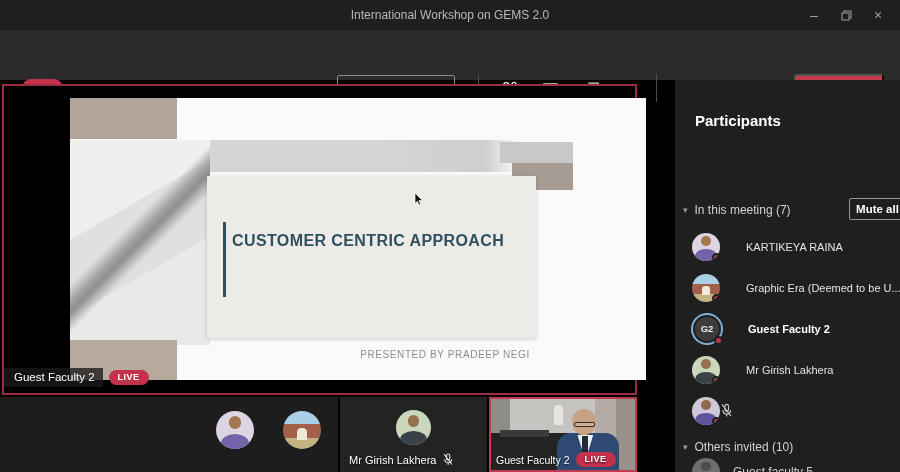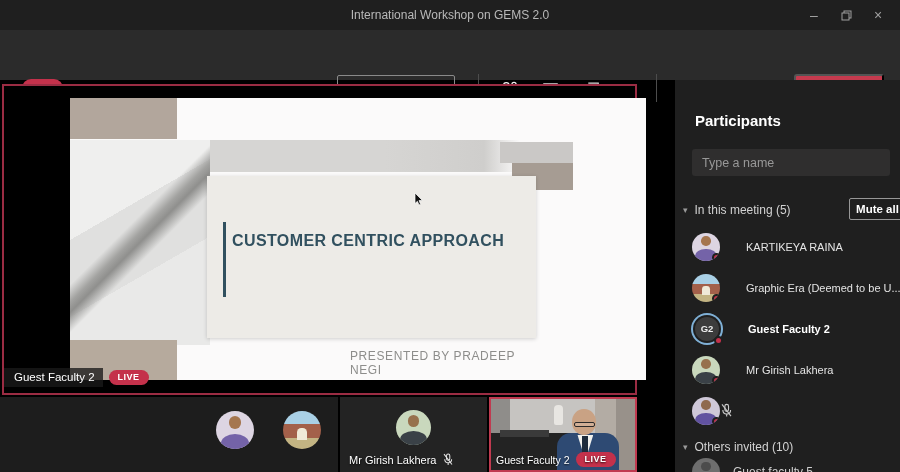--- a/index.html
+++ b/index.html
@@ -50,22 +50,22 @@
   .blk-gray-right{ left:430px; top:44px; width:73px; height:21px; background:#cac8c6; }
   .blk-tan-right{ left:442px; top:65px; width:61px; height:27px; background:#a69c93; }
   .blk-tan-bl{ left:0; top:242px; width:107px; height:40px; background:#b6aa9d; }
   .card{ position:absolute; left:137px; top:78px; width:329px; height:162px; background:#edebe7;
         box-shadow:0 1px 4px rgba(0,0,0,.18); }
   .vbar{ position:absolute; left:16px; top:46px; width:3px; height:75px; background:#31505f; }
   .slide-title{ position:absolute; left:25px; top:56px; width:300px; color:#31505f;
         font-size:16px; font-weight:bold; letter-spacing:.4px; white-space:nowrap; }
   .slide-subtitle{ position:absolute; left:25px; top:82px; width:300px; text-align:center; color:#31505f;
         font-size:10px; font-weight:bold; letter-spacing:1px; white-space:nowrap; }
-  .slide-footer{ position:absolute; left:280px; top:251px; width:190px; text-align:left; color:#8d8d8b;
-        font-size:12px; letter-spacing:.6px; }
+  .slide-footer{ position:absolute; left:280px; top:251px; width:190px; text-align:center; color:#8d8d8b;
+        font-size:10px; letter-spacing:.6px; }
   .cursor{ position:absolute; left:344px; top:95px; }
   .presenter-overlay{ position:absolute; left:0; bottom:6px; display:flex; align-items:center; gap:6px; }
   .presenter-name{ background:rgba(25,25,25,.78); color:#fff; font-size:11.5px; padding:3px 8px 4px 10px; }
   .live-sm{ background:#c4314b; color:#fff; font-size:9px; font-weight:bold; letter-spacing:.5px;
         padding:2px 9px 3px; border-radius:9px; }
 
   
   .tile{ position:absolute; overflow:hidden; }
   .tileA{ left:0; top:397px; width:338px; height:75px; background:#1d1d1d; }
   .tileB{ left:340px; top:397px; width:147px; height:75px; background:#232323; }
@@ -284,31 +284,30 @@
     <div class="tile-label">
       <span class="nm">Guest Faculty 2</span>
       <span class="live-sm">LIVE</span>
     </div>
   </div>
 
   <div class="panel">
     <div class="panel-title">Participants</div>
     <div class="panel-close"><span>×</span></div>
 
-    <input class="search-box" placeholder="Type a name" style="">
     <div class="link-icon">
       <svg width="16" height="14" viewBox="0 0 20 16" fill="none" stroke="#b5b5b5" stroke-width="1.4">
         <circle cx="7" cy="8" r="4"></circle>
           <circle cx="13" cy="8" r="4"></circle>
       </svg>
     </div>
 
     <div class="section-row" style="top:123px;">
       <span class="chev">▾</span>
-      <span>In this meeting (5)</span>
+      <span>In this meeting (7)</span>
     </div>
     <button class="mute-all">Mute all</button>
 
     <div class="rows">
 
       <div class="prow">
         <div class="avatar av" style="background:#ddd5e2;">
           <div class="head" style="background:#a5764f;"></div>
             <div class="torso" style="background:#7463a8;"></div>
           <span class="presence-dot"></span>

